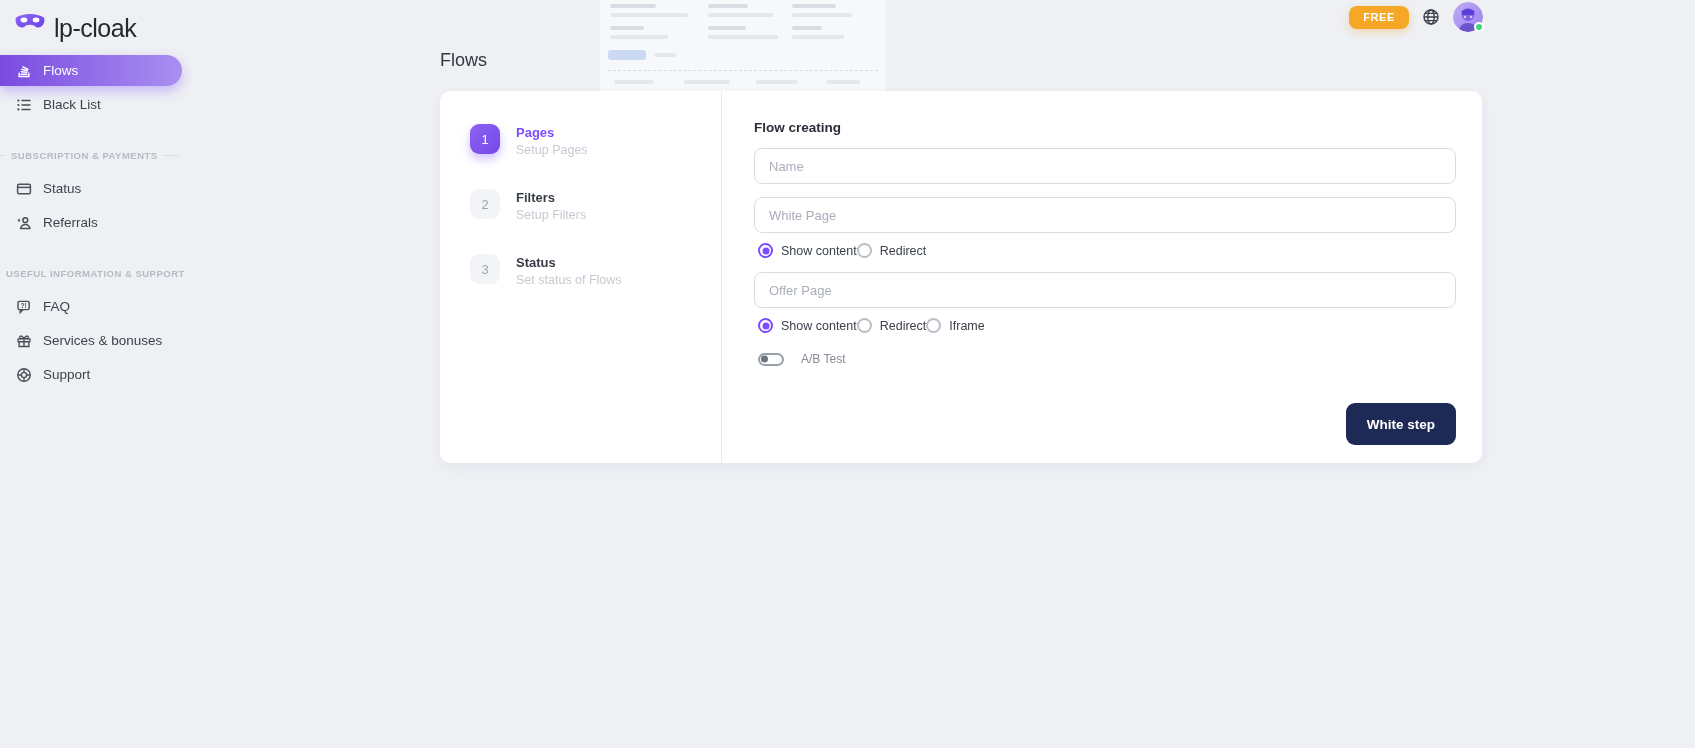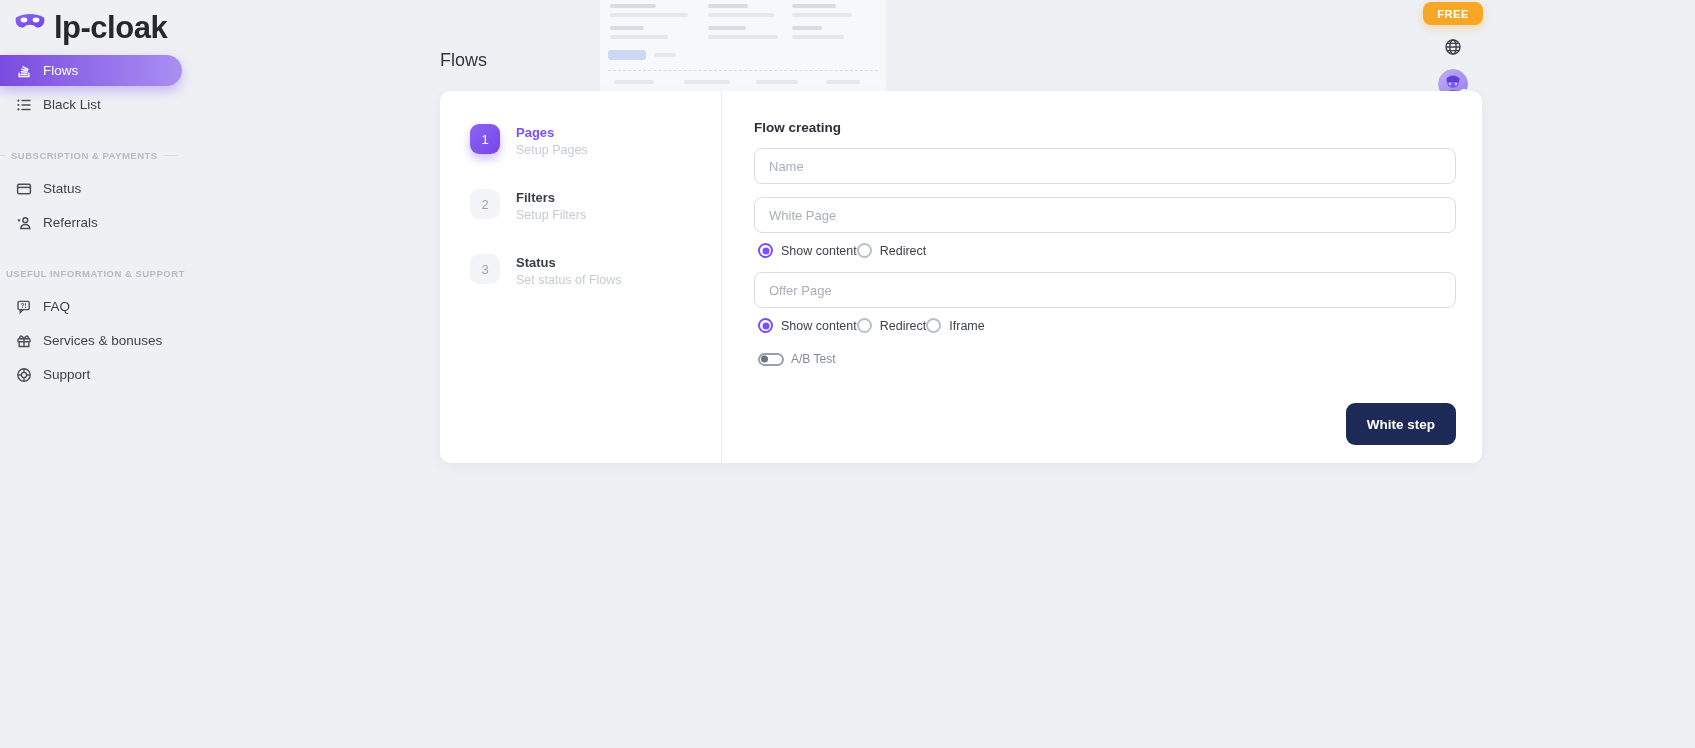--- a/index.html
+++ b/index.html
@@ -9,21 +9,21 @@
     background:#eef0f4;
     position:relative;
     overflow:hidden;
     color:#3d434d;
   }
 
   
   .sidebar { position:absolute; left:0; top:0; width:182px; height:100%; }
   .logo { display:flex; align-items:center; gap:8px; padding:6px 0 0 14px; height:38px; }
   .logo svg { width:32px; height:23px; }
-  .logo-text { font-size:31px; font-weight:bold; color:#26282e; letter-spacing:-0.5px;margin-top:12px; }
+  .logo-text { font-size:25px; font-weight:normal; color:#26282e; letter-spacing:-0.5px;margin-top:12px; }
 
   .nav { margin-top:17px; }
   .nav-item {
     display:flex; align-items:center; gap:11px;
     height:31px; padding:0 16px; margin-bottom:3px;
     font-size:13.5px; color:#3d434d; cursor:pointer;
   }
   .nav-item svg { width:16px; height:16px; color:#4b5058; flex:0 0 auto; }
   .nav-item.active {
     background:linear-gradient(90deg,#7a4be0,#a98ff2);
@@ -36,21 +36,21 @@
   .section-label {
     display:flex; align-items:center; gap:6px;
     margin:30px 0 12px 0;
     font-size:9.5px; font-weight:bold; letter-spacing:.5px;
     color:#b6bac4; white-space:nowrap;
   }
   .section-label::before { content:""; width:5px; height:1px; background:#d8dbe2; }
   .section-label::after { content:""; flex:1; height:1px; background:#d8dbe2; margin-right:4px; }
 
   
-  .topbar { position:absolute; top:2px; right:212px; display:flex; align-items:center; gap:13px;flex-direction:column; }
+  .topbar { position:absolute; top:2px; right:212px; display:flex; align-items:center; gap:13px; }
   .free-badge {
     width:60px; height:23px; border-radius:8px; border:none;
     background:#f6a725; color:#fff;
     font-family:inherit; font-size:11px; font-weight:bold; letter-spacing:.6px;
     display:flex; align-items:center; justify-content:center; cursor:pointer;
     box-shadow:0 3px 8px rgba(246,167,37,.35);
   }
   .globe-btn { width:18px; height:18px; color:#3c4149; cursor:pointer; display:flex; }
   .avatar { position:relative; width:30px; height:30px; cursor:pointer; }
   .avatar-circle { width:30px; height:30px; border-radius:50%; overflow:hidden; display:block; }
@@ -101,21 +101,21 @@
     border:2px solid #b9bec8; position:relative; background:#fff;
   }
   .radio-opt.selected .radio-circle { border-color:#7c4dff; }
   .radio-opt.selected .radio-circle::after {
     content:""; position:absolute; left:50%; top:50%;
     width:7px; height:7px; border-radius:50%; background:#7c4dff;
     transform:translate(-50%,-50%);
   }
   .radio-label { font-size:12.5px; color:#3c414b; }
 
-  .toggle-row { display:flex; align-items:center; gap:7px; margin:19px 0 0 4px; }
+  .toggle-row { display:flex; align-items:center; gap:17px; margin:19px 0 0 4px; }
   .toggle {
     width:26px; height:13px; border-radius:8px;
     border:2px solid #9aa0ab; position:relative; cursor:pointer; background:#fff;
   }
   .toggle-knob {
     position:absolute; left:1px; top:50%; transform:translateY(-50%);
     width:7px; height:7px; border-radius:50%; background:#6e747e;
   }
   .toggle-label { font-size:12px; color:#858b96; }
 

